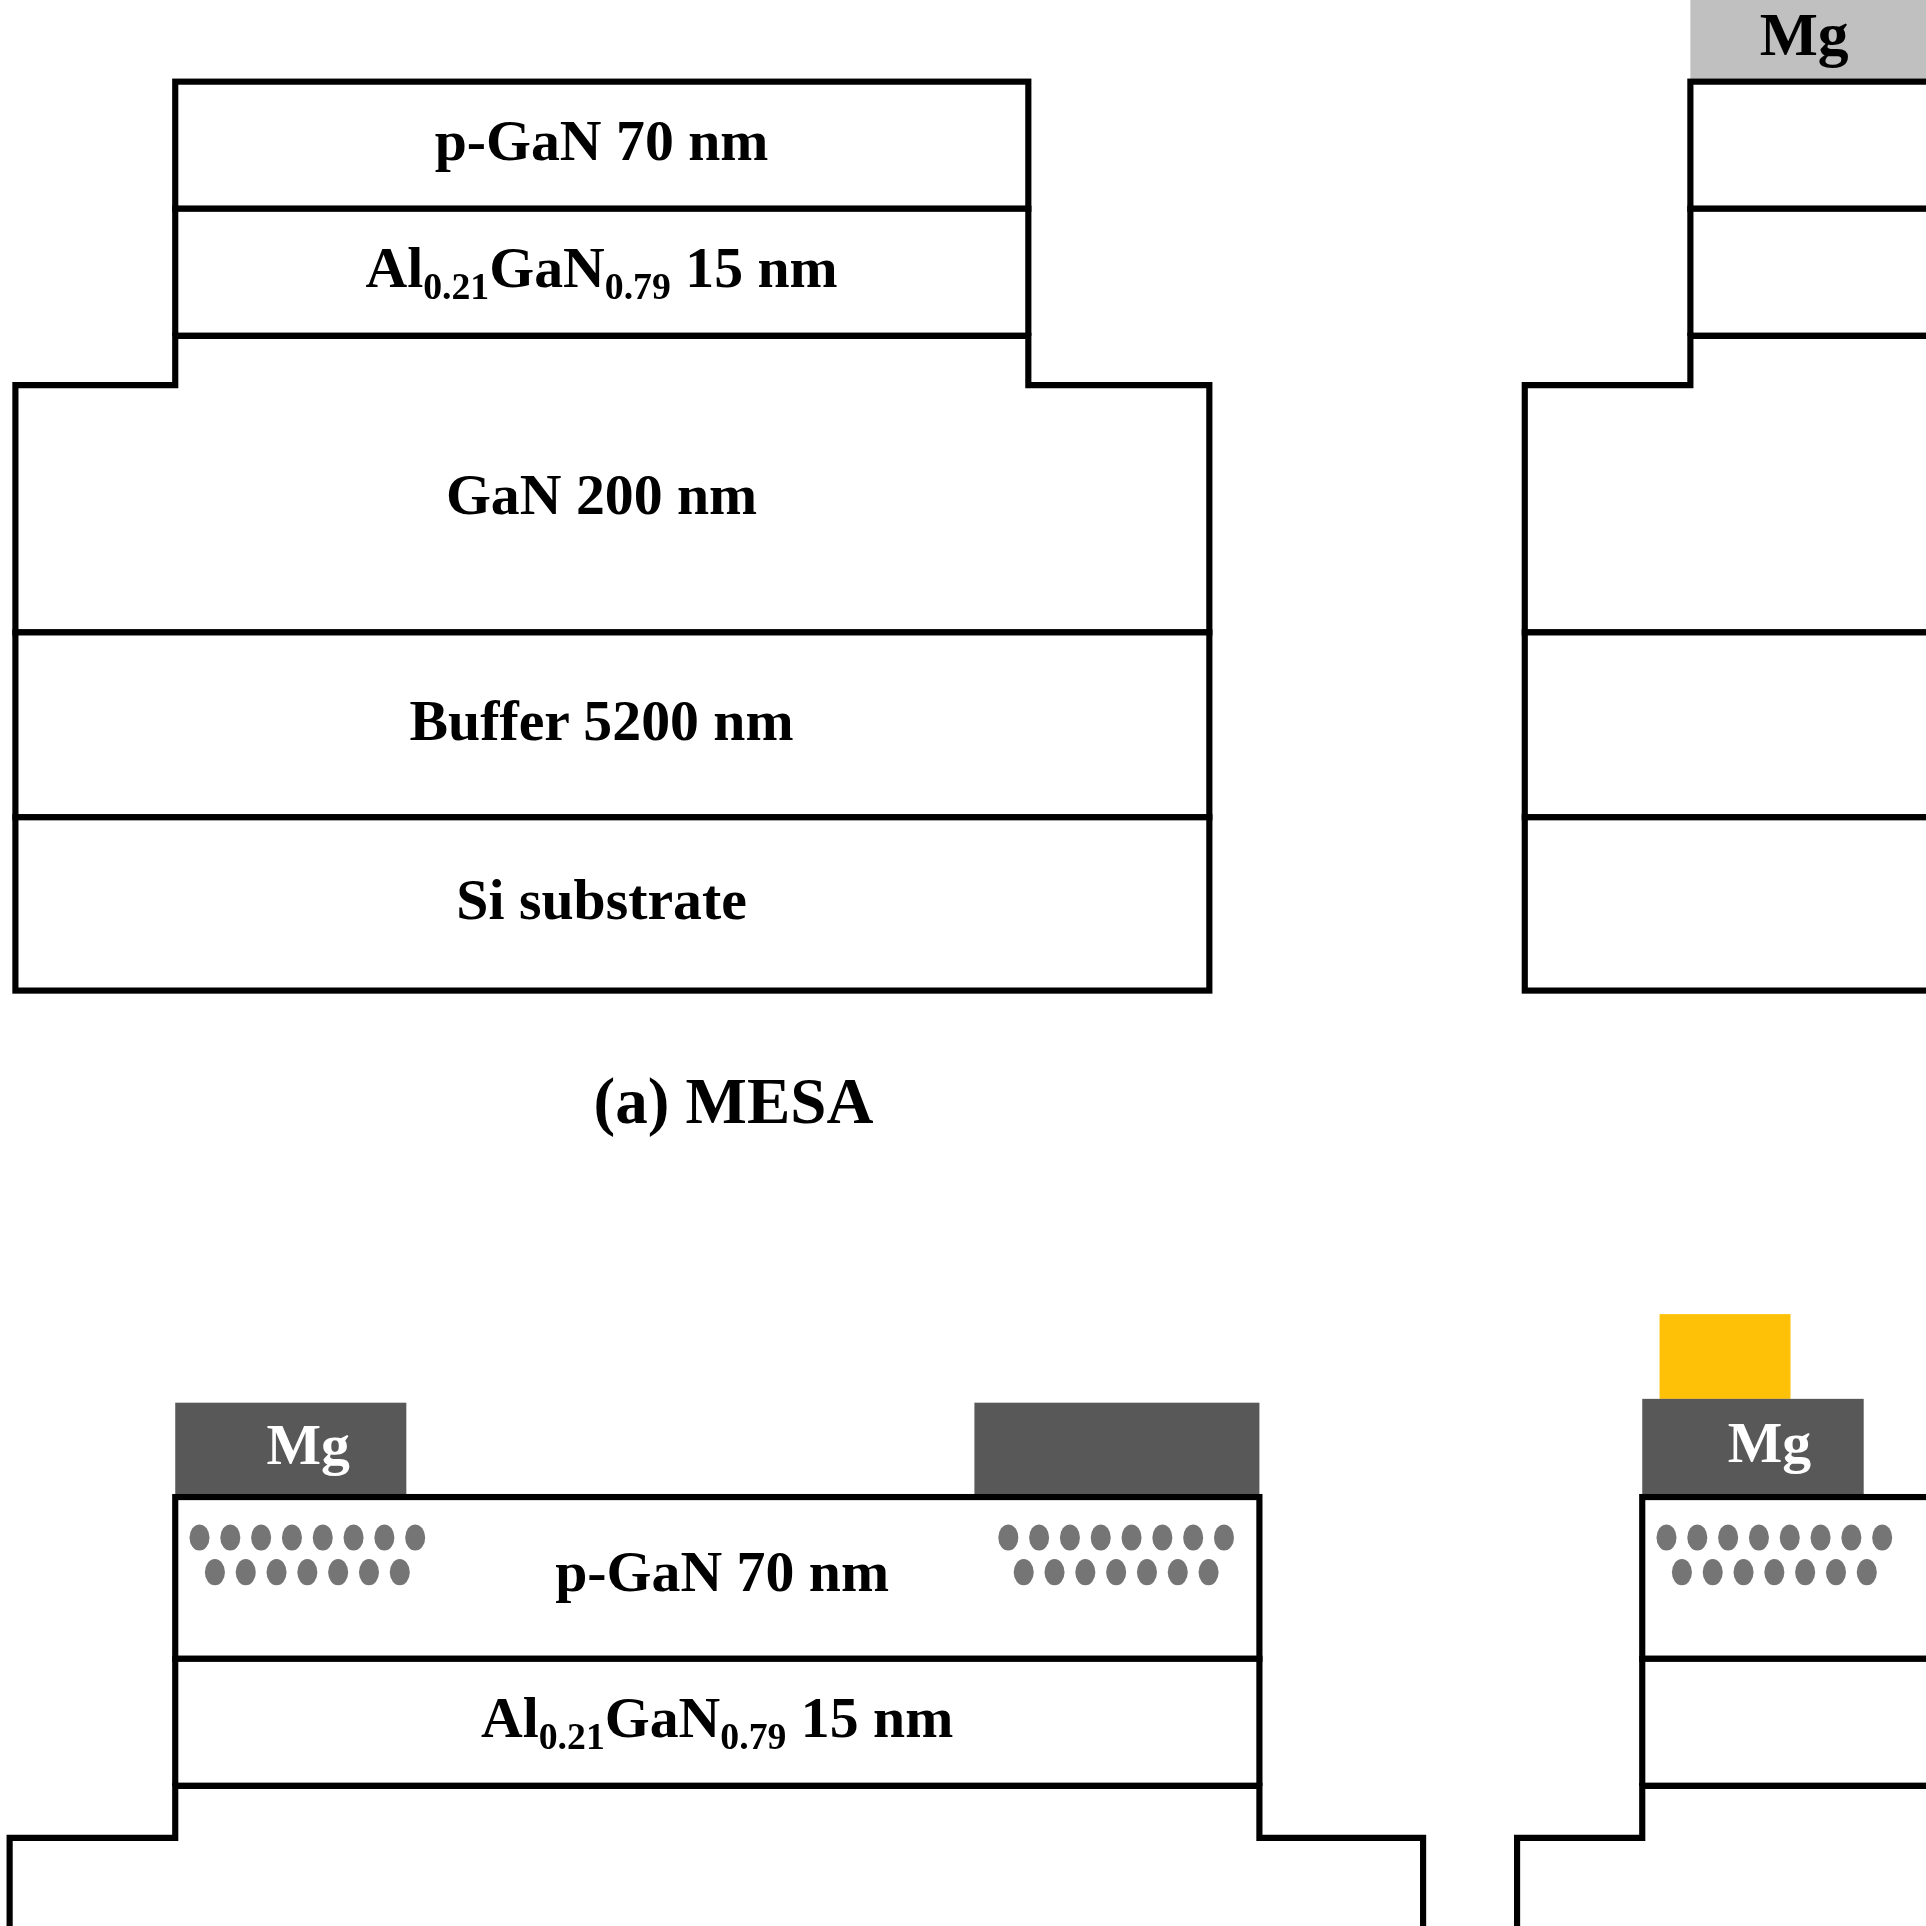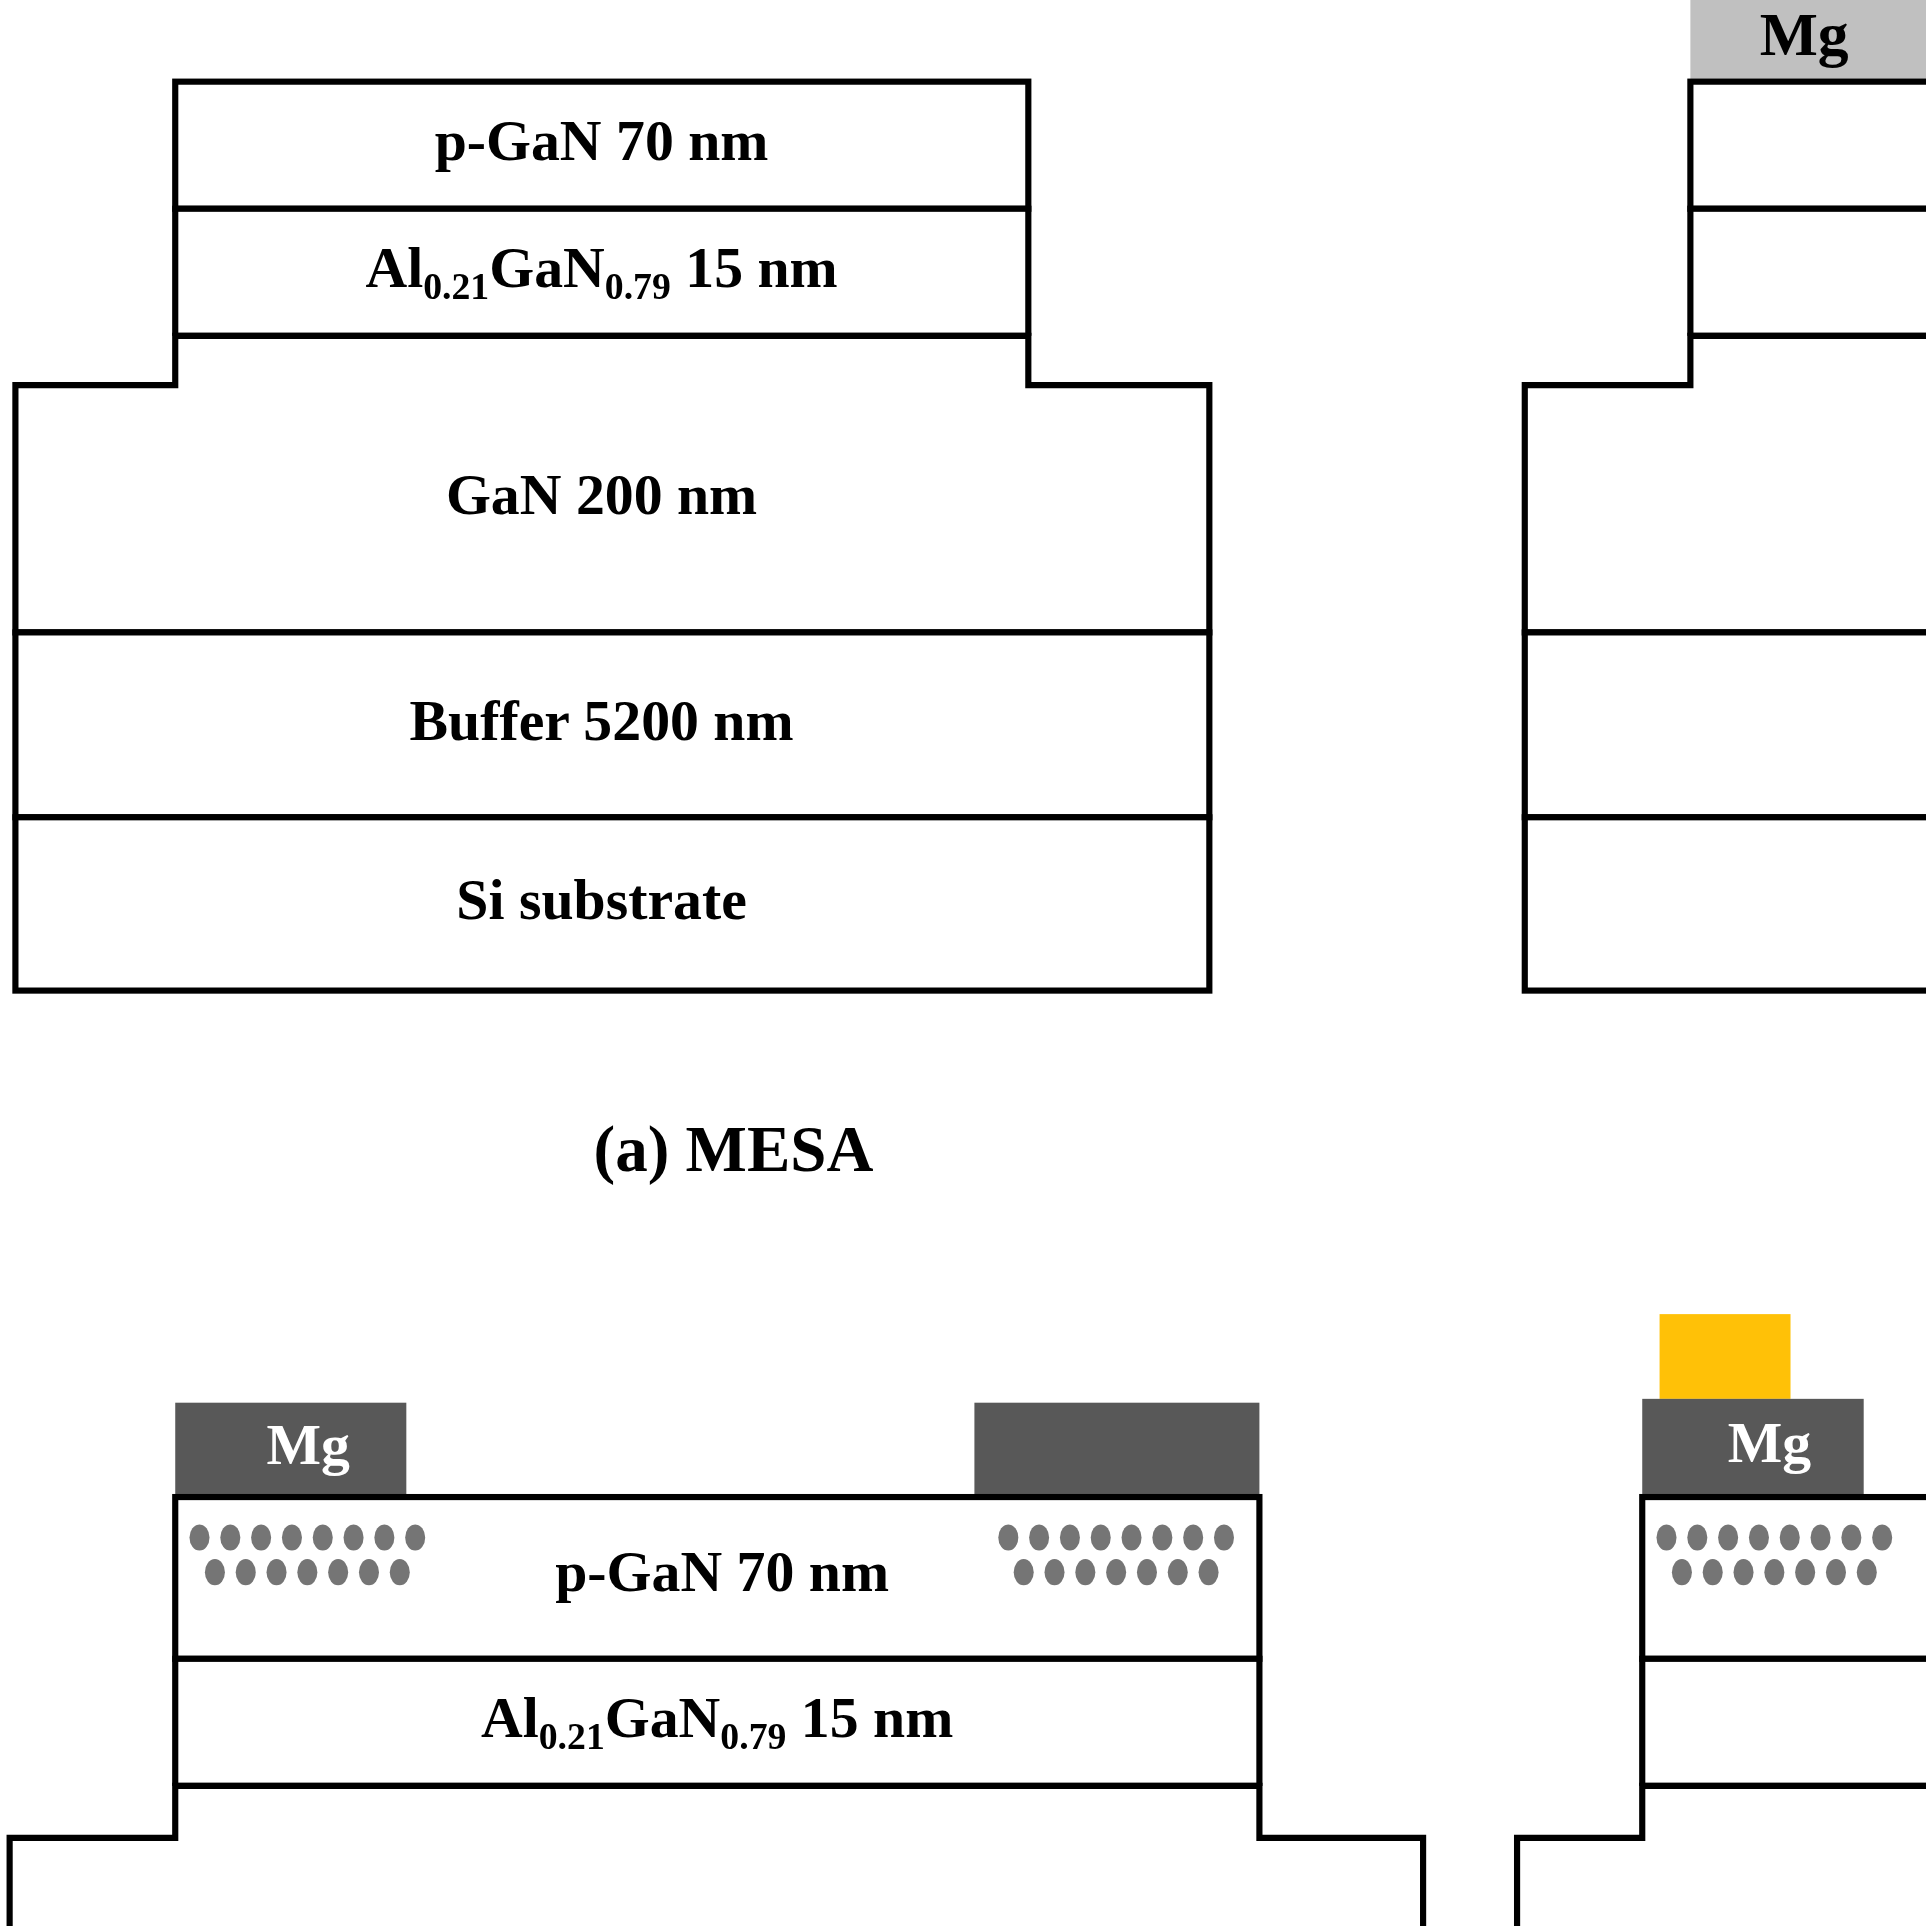--- a/index.html
+++ b/index.html
@@ -104,21 +104,21 @@
       <text class="layer-label" x="1562" y="1300">GaN 200 nm</text>
 
       <rect class="stack-fill" x="40" y="1642" width="3100" height="480"></rect>
       <rect class="stack-line" x="40" y="1642" width="3100" height="480"></rect>
       <text class="layer-label" x="1562" y="1888">Buffer 5200 nm</text>
 
       <rect class="stack-fill" x="40" y="2122" width="3100" height="450"></rect>
       <rect class="stack-line" x="40" y="2122" width="3100" height="450"></rect>
       <text class="layer-label" x="1562" y="2352">Si substrate</text>
     </svg>
-    <div class="caption caption-center" style="top:1117px;">(a) MESA</div>
+    <div class="caption caption-center" style="top:1069px;">(a) MESA</div>
   </div>
 
   <div class="panel" style="left:1467px; top:0px;">
     <svg class="panel-svg" viewBox="0 0 3809 3339">
 
       <rect x="580" y="0" width="700" height="212" fill="#c0c0c0"></rect>
       <rect x="2695" y="0" width="700" height="212" fill="#c0c0c0"></rect>
       <text class="mg-label-light" x="760" y="105" style="text-anchor:start">Mg</text>
 
       <rect class="stack-fill" x="580" y="212" width="2815" height="330"></rect>

